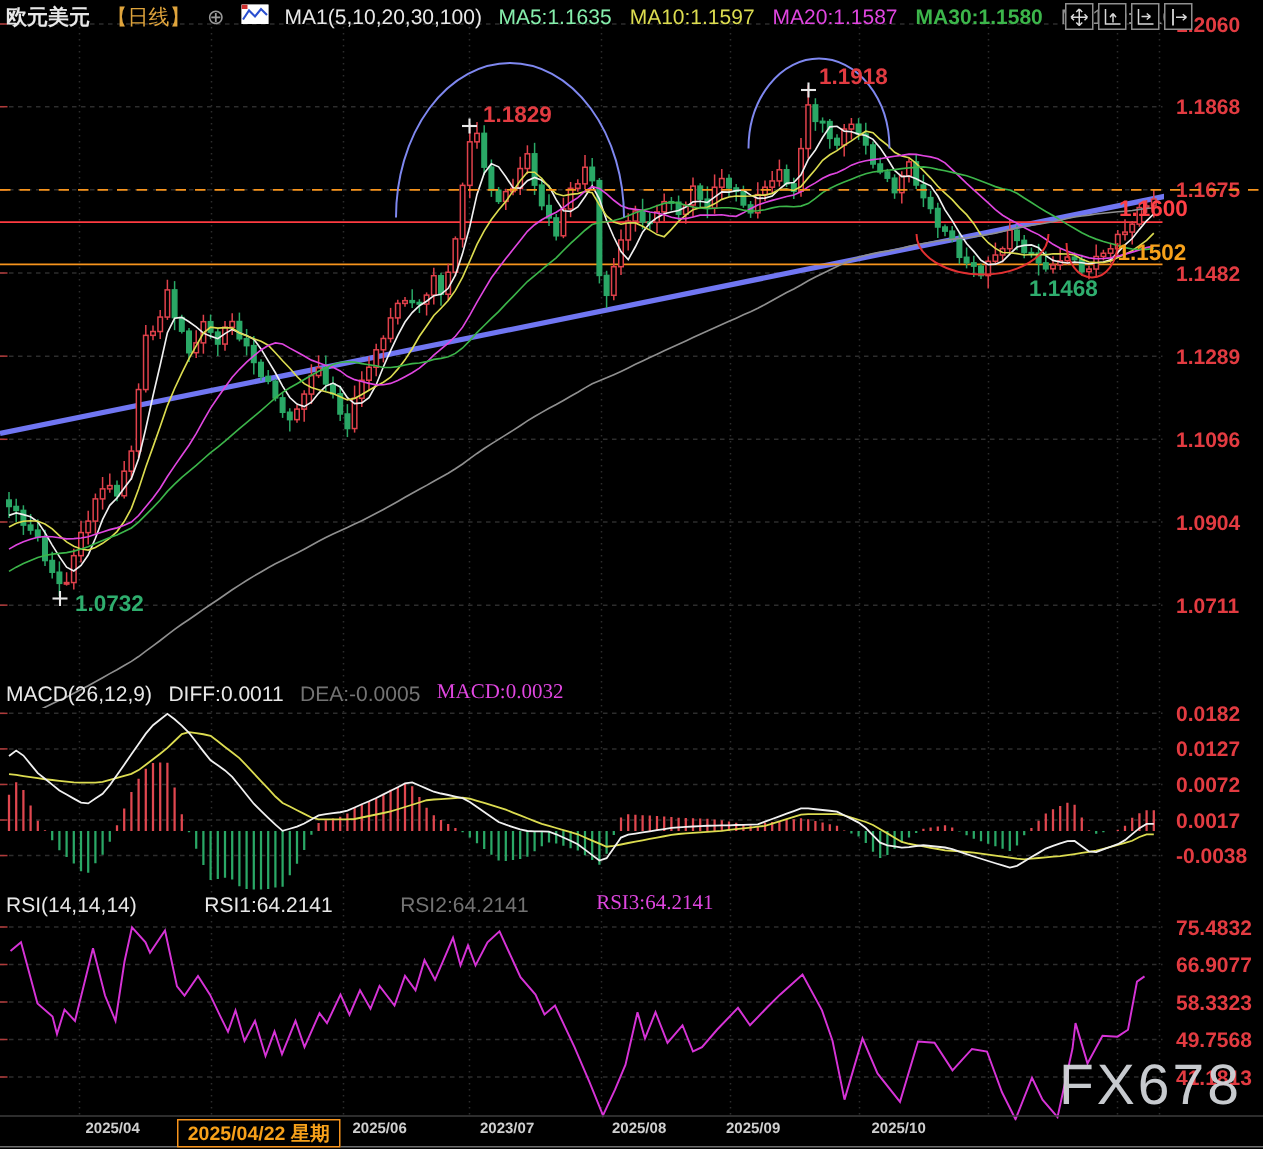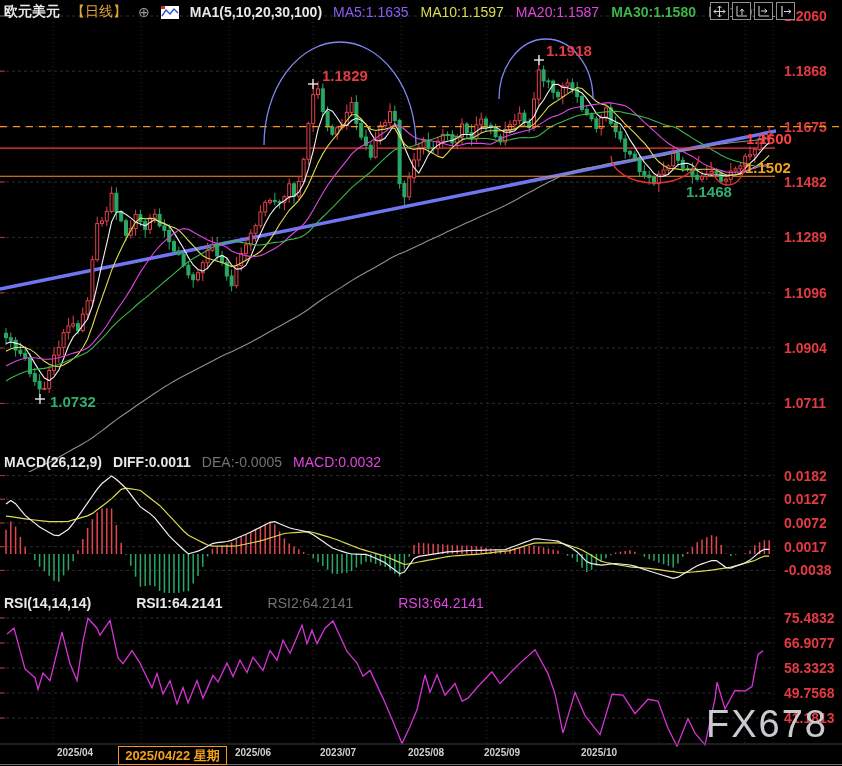--- a/index.html
+++ b/index.html
@@ -1,27 +1,27 @@
 <!DOCTYPE html>
 <html><head>
 <meta charset="utf-8">
 <style>
   html,body{margin:0;padding:0;background:#000;}
   body{width:842px;height:766px;overflow:hidden;font-family:"Liberation Sans",sans-serif;}
   #stage{position:relative;width:842px;height:766px;background:#000;}
   #chart{position:absolute;left:0;top:0;z-index:1;}
-  .hdr{position:absolute;left:4px;display:flex;gap:11px;font-size:14px;white-space:nowrap;z-index:5;align-items:center;}
+  .hdr{position:absolute;left:4px;display:flex;gap:11px;font-size:14px;white-space:nowrap;z-index:5;align-items:flex-start;}
   #main-header{top:3px;}
   #macd-header{top:454px;}
   #rsi-header{top:595px;gap:45px;}
-  .c-white{color:#e8e8e8;font-weight:bold;}
+  .c-white{color:#e8e8e8;}
   .c-amber{color:#dfa43c;}
   .c-gray{color:#9a9a9a;}
   .c-yellow{color:#737373;}
-  .c-magenta{color:#e046e0;}
+  .c-magenta{color:#e046e0;font-family:Liberation Serif, serif;}
   #toolbar{position:absolute;top:2px;right:47px;display:flex;gap:3px;z-index:6;}
   .tool{width:17px;height:16px;border:1px solid #8f8f8f;display:flex;align-items:center;justify-content:center;background:#000;cursor:pointer;}
   #dates{position:absolute;top:746px;left:0;width:842px;height:20px;z-index:6;}
   .dlabel{position:absolute;top:1px;font-size:10px;font-weight:600;color:#cfcfcf;}
   #dsel{position:absolute;top:0;height:17px;border:1px solid #f7941d;color:#f7a11a;font-size:13px;font-weight:600;text-align:center;line-height:17px;background:#000;}
   #watermark{position:absolute;left:706px;top:703px;font-size:38px;color:#d2d5da;letter-spacing:2px;z-index:7;font-weight:400;opacity:.95;}
   .chart-ic{width:18px;height:13px;background:#fff;position:relative;display:inline-block;}
 </style>
 </head>
 <body>
@@ -640,21 +640,21 @@
     <span class="c-gray">⊕</span>
     <span class="chart-ic">
       <svg width="18" height="13">
           <rect x="0" y="0" width="18" height="13" fill="#fff"></rect>
           <rect x="0" y="0" width="4" height="3" fill="#d03030"></rect>
           <polyline points="1,10 5,4 9,8 13,3 17,7" fill="none" stroke="#2a4fd0" stroke-width="1.4"></polyline>
         </svg>
     </span>
     <span class="c-white">MA1(5,10,20,30,100)</span>
     <span id="ma-values" style="display:flex;gap:12px;">
-      <span style="color: #8b5cf6;">MA5:1.1635</span>
+      <span style="color: #86efac;">MA5:1.1635</span>
       <span style="color: rgb(220, 220, 80);">MA10:1.1597</span>
       <span style="color: rgb(224, 70, 224);">MA20:1.1587</span>
       <span style="color: rgb(60, 181, 74); font-weight: bold;">MA30:1.1580</span>
       <span style="color: rgb(143, 143, 143);">MA100:1.16</span>
     </span>
   </div>
 
   <div id="toolbar">
     <span class="tool">
       <svg width="13" height="13">

